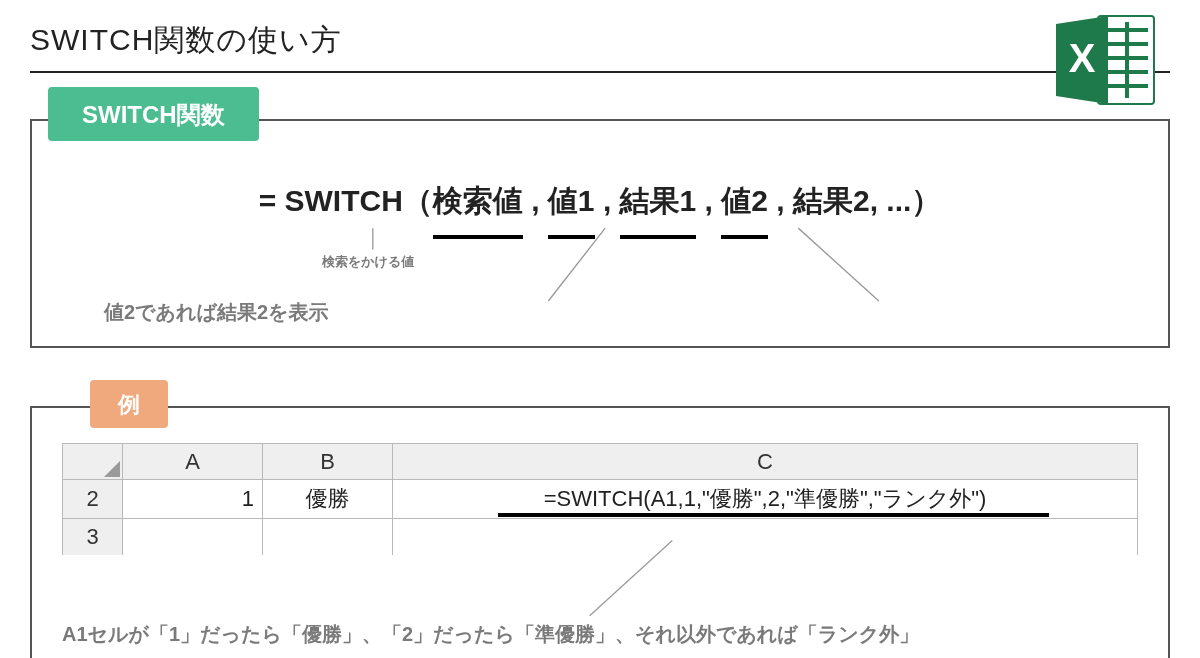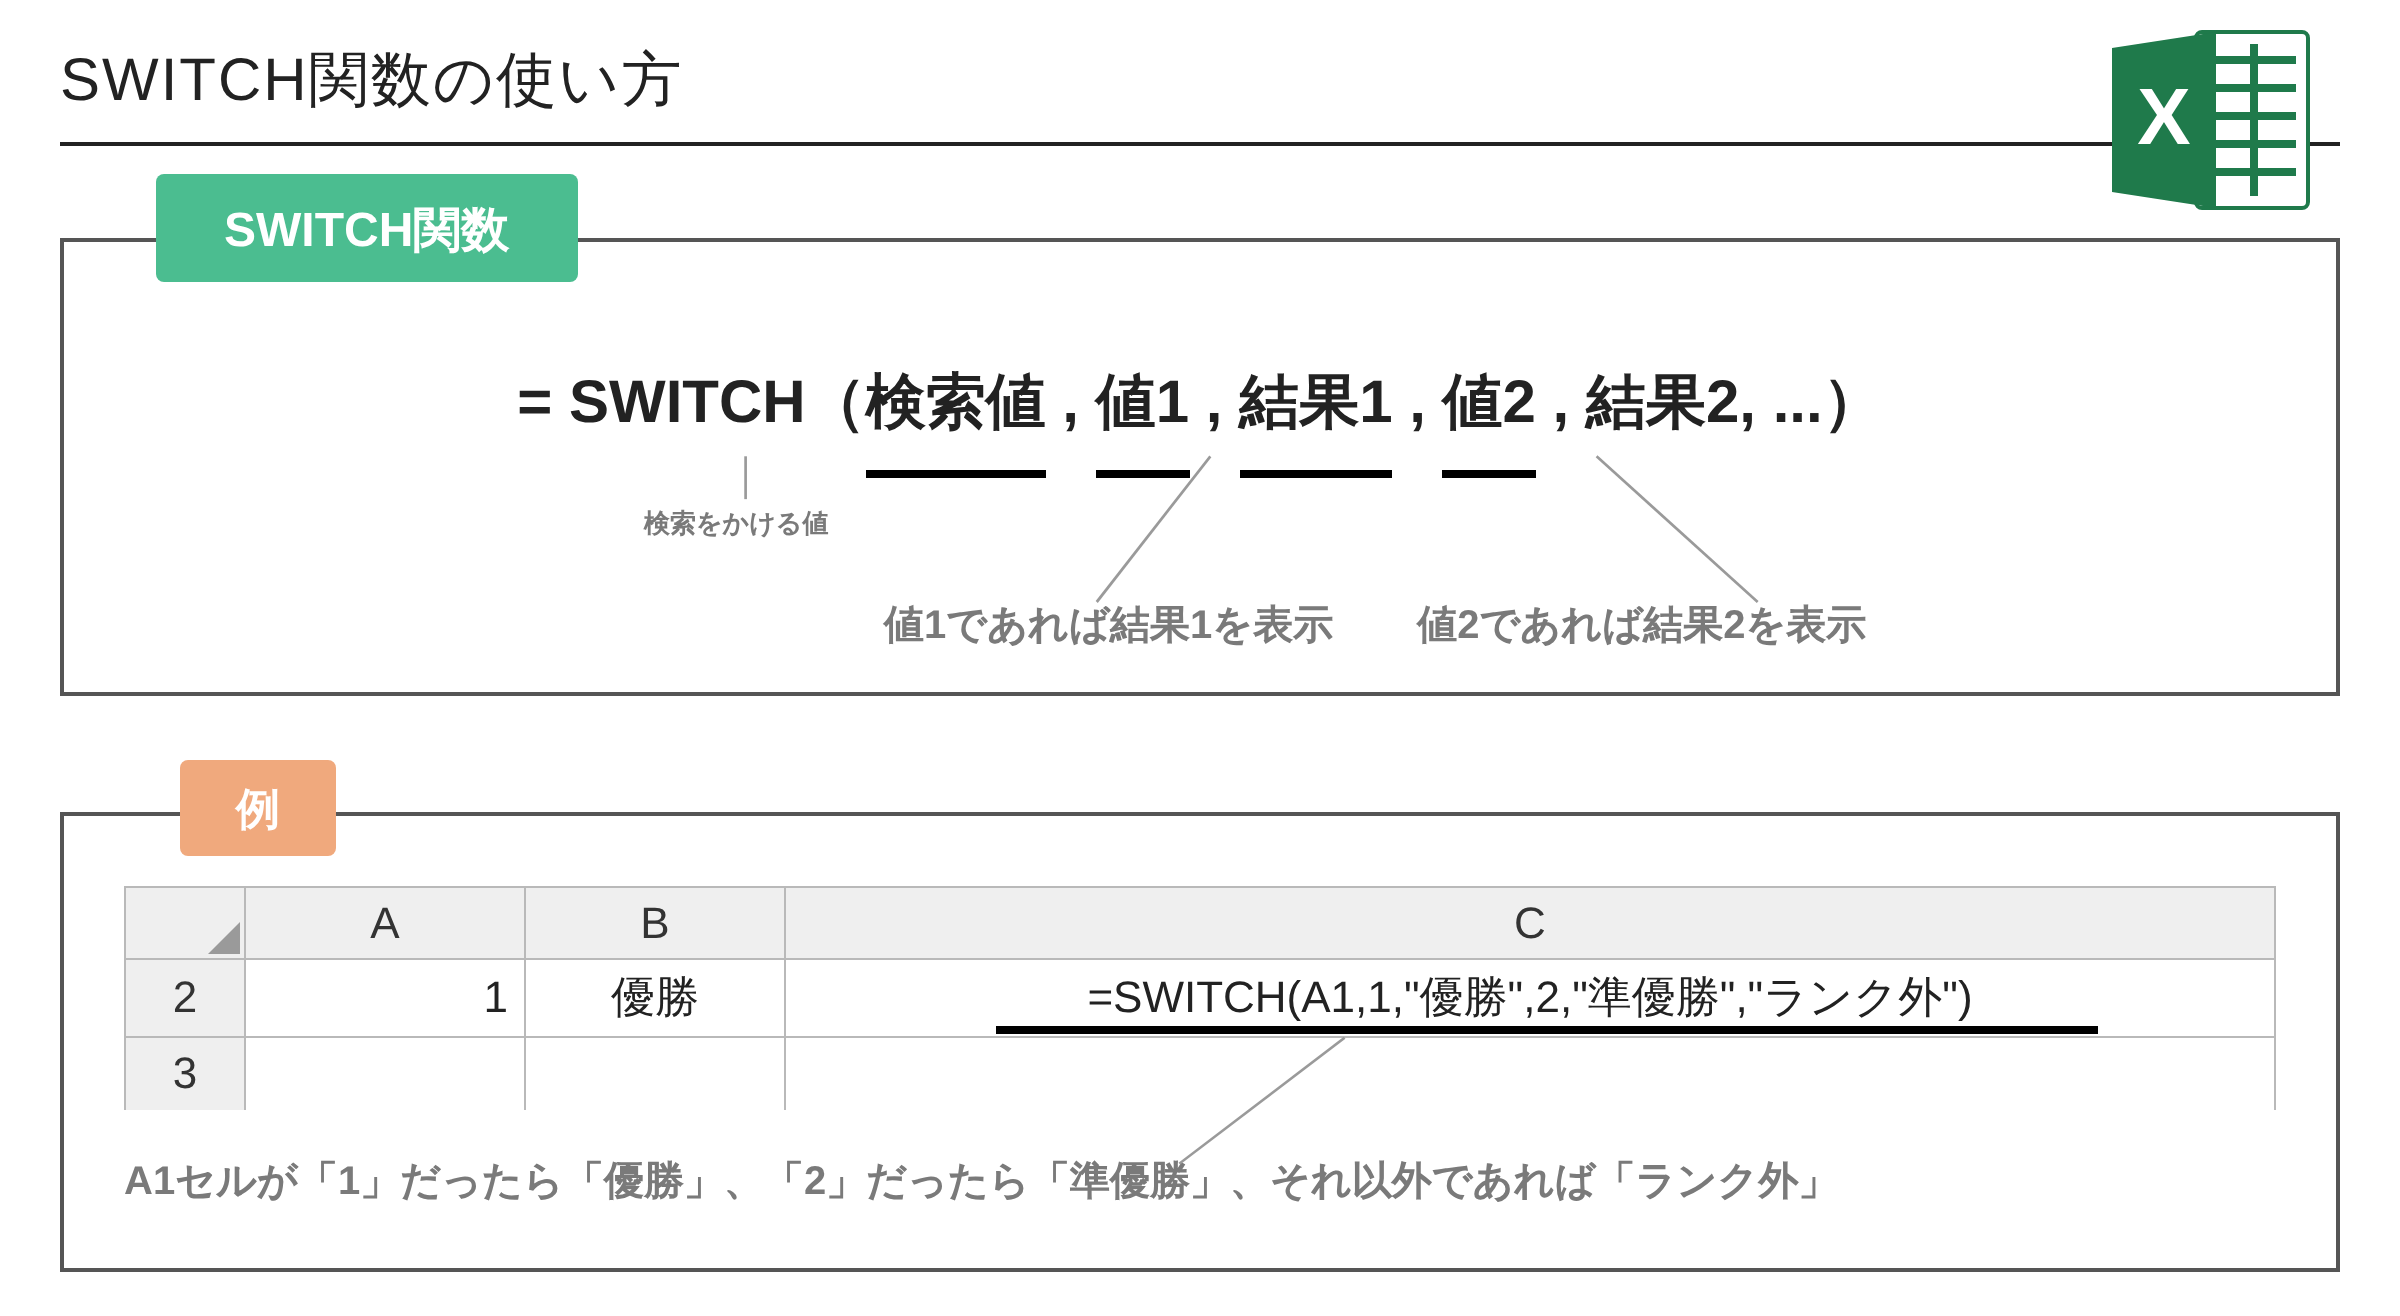--- a/index.html
+++ b/index.html
@@ -32,21 +32,21 @@
 
   .badge {
     display: inline-block;
     padding: 12px 34px 10px 34px;
     font-size: 24px;
     font-weight: 700;
     color: #fff;
     border-radius: 4px;
     position: relative;
     top: 14px;
-    left: 48px;
+    left: 18px;
     z-index: 5;
   }
   .badge-green { background: #4bbd90; }
   .badge-orange { background: #f0a97d; font-size: 22px; padding: 10px 28px 8px 28px; left: 60px; }
 
   .box {
     border: 2px solid #555;
     margin-top: -8px;
     padding: 50px 30px 20px 30px;
     position: relative;
@@ -130,21 +130,21 @@
   .formula-cell { position: relative; }
   .formula-underline {
     position: absolute;
     left: 105px;
     right: 88px;
     bottom: 1px;
     border-bottom: 4px solid #000;
   }
 
   .example-annot {
-    margin-top: 22px;
+    margin-top: 66px;
     font-size: 20px;
     font-weight: 700;
     color: #7a7a7a;
   }
 
   
   .conn-svg {
     position: absolute;
     left: 0; top: 0;
     width: 100%; height: 100%;
@@ -175,21 +175,20 @@
 </div>
 
 <div>
   <span class="badge badge-green">SWITCH関数</span>
   <div class="box">
     <div class="syntax-line">
       <span>= SWITCH（</span><span class="u">検索値</span><span> , </span><span class="u">値1</span><span> , </span><span class="u">結果1</span><span> , </span><span class="u">値2</span><span> , </span><span>結果2, ...</span><span>）</span>
     </div>
     <div class="annot-row1">検索をかける値</div>
     <div class="annot-row2">
-      <span class="a">値1であれば結果1を表示</span>
       <span class="b">値2であれば結果2を表示</span>
     </div>
     <svg class="conn-svg" viewBox="0 0 1100 210" preserveAspectRatio="none">
       <line x1="330" y1="100" x2="330" y2="120" stroke="#9a9a9a" stroke-width="1.3"></line>
       <line x1="555" y1="100" x2="500" y2="168" stroke="#9a9a9a" stroke-width="1.3"></line>
       <line x1="742" y1="100" x2="820" y2="168" stroke="#9a9a9a" stroke-width="1.3"></line>
     </svg>
   </div>
 </div>
 

